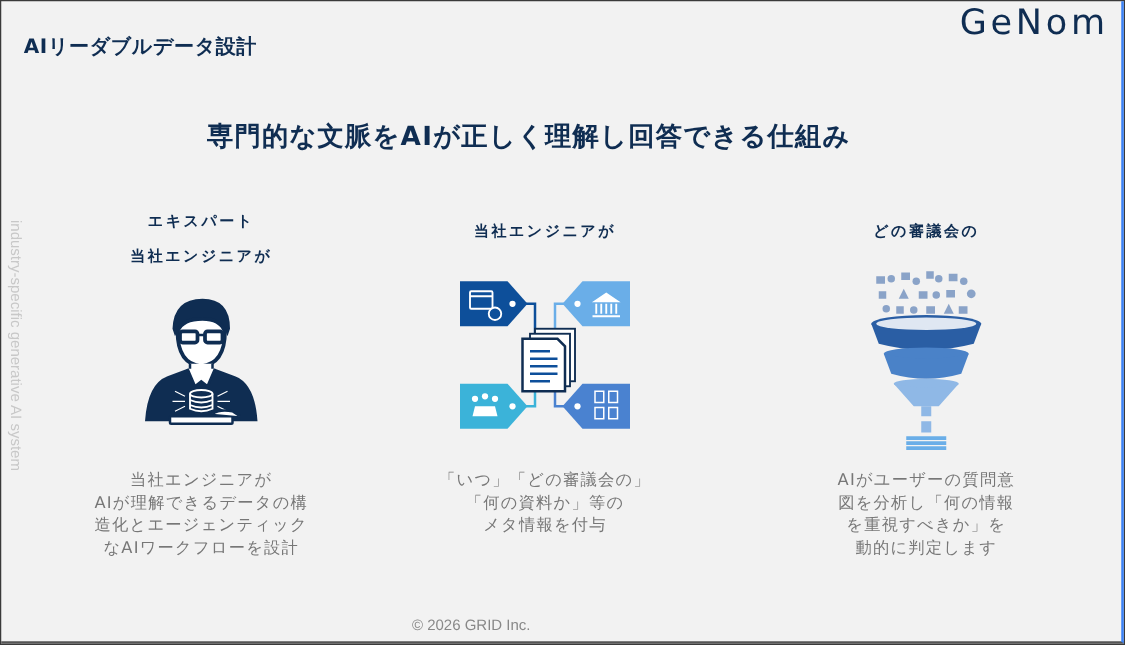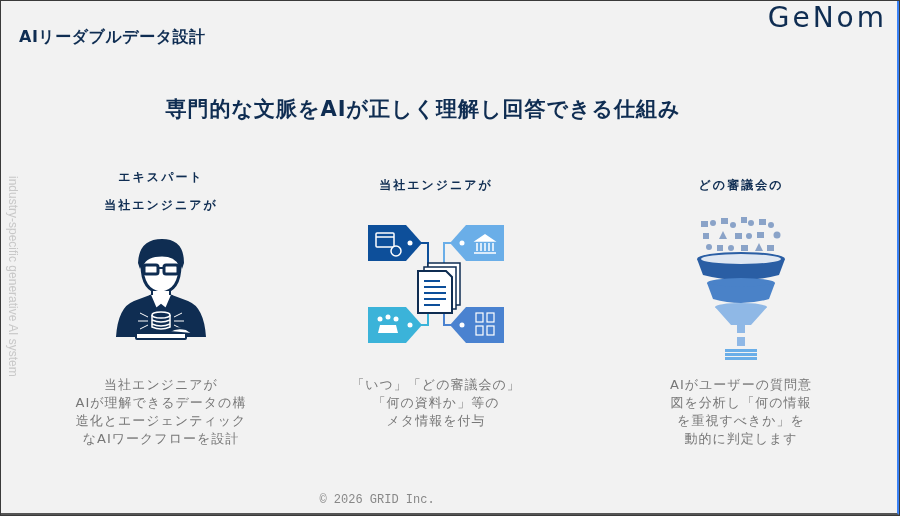--- a/index.html
+++ b/index.html
@@ -7,21 +7,21 @@
   .slide { position:absolute; left:1px; top:1px; width:896px; height:512px; background:#f2f2f2; border-right:2px solid #3b82f6; border-bottom:2px solid #555; overflow:hidden; }
   .section-title { position:absolute; left:18px; top:26px; font-size:16px; font-weight:bold; color:#0f2d52; letter-spacing:0.5px; }
   .brand { position:absolute; right:10px; top:0; font-size:28px; color:#0f2d52; letter-spacing:3px; font-family:"DejaVu Sans", sans-serif; }
   .main-heading { position:absolute; left:0; width:844px; top:94px; text-align:center; font-size:21px; font-weight:bold; color:#0f2d52; letter-spacing:1px; }
   .side-text { position:absolute; left:-108px; top:288px; transform:rotate(90deg); font-size:12px; color:#c8c8c8; width:240px; white-space:nowrap; font-family:"Liberation Sans", sans-serif; }
   .col { position:absolute; top:162px; width:230px; text-align:center; }
   .col-title { font-size:12px; font-weight:bold; color:#0f2d52; line-height:28px; letter-spacing:2px; height:56px; display:flex; align-items:center; justify-content:center; }
   .col-title.single { align-items:flex-start; padding-top:8px; height:48px; }
   .col-desc { position:absolute; top:213px; left:0; width:230px; text-align:center; font-size:13px; color:#777; line-height:18px; letter-spacing:1px; white-space:pre-line; }
   .illus { position:absolute; left:50%; transform:translateX(-50%); }
-  .footer { position:absolute; left:0; width:752px; bottom:6px; text-align:center; font-size:12px; color:#888; font-family:Liberation Mono, monospace; }
+  .footer { position:absolute; left:0; width:752px; bottom:6px; text-align:center; font-size:12px; color:#888; font-family:Liberation Sans, sans-serif; }
 </style>
 </head>
 <body>
 
 <div class="slide">
   <div class="section-title">AIリーダブルデータ設計</div>
   <div class="brand">GeNom</div>
   <div class="main-heading">専門的な文脈をAIが正しく理解し回答できる仕組み</div>
   <div class="side-text">industry-specific generative AI system</div>
 

